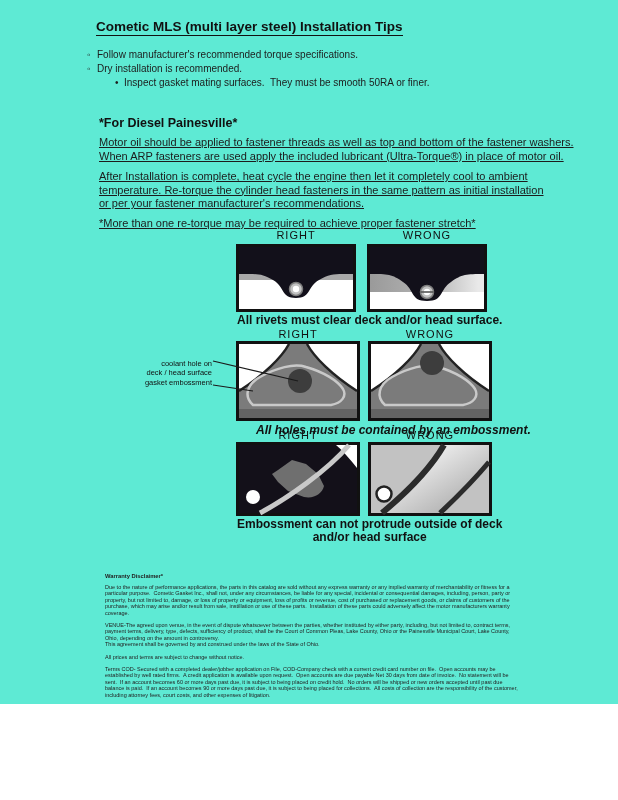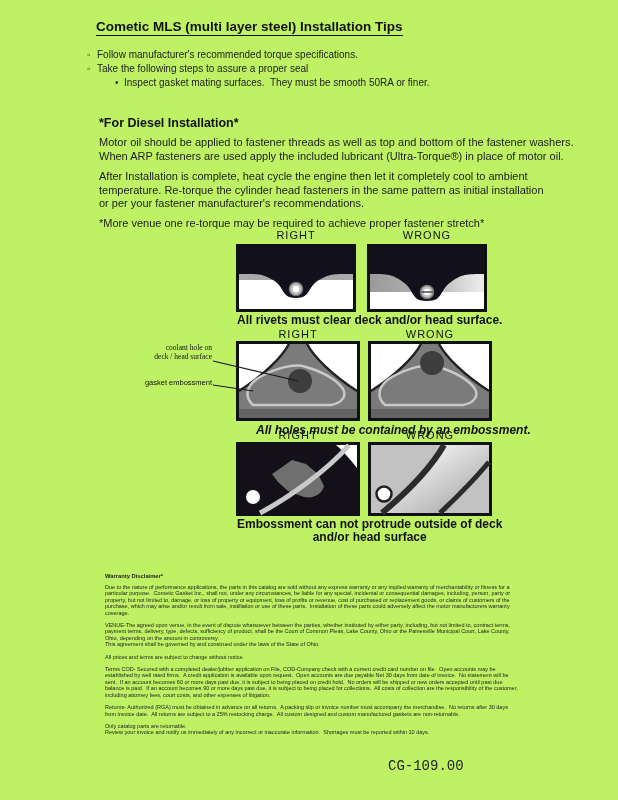--- a/index.html
+++ b/index.html
@@ -1,61 +1,61 @@
 <!DOCTYPE html>
 <html><head>
 <meta charset="utf-8">
 <style>
   * { margin:0; padding:0; box-sizing:border-box; }
   html,body { background:#ffffff; }
   .page {
-    position:relative; width:618px; height:800px; background:#bef264;
+    position:relative; width:618px; height:704px; background:#5eead4;
     font-family:"Liberation Sans", sans-serif; color:#1c1c1c; overflow:hidden;
   }
   .title {
     position:absolute; left:96px; top:19px; font-size:13.5px; font-weight:700;
     color:#111; display:inline-block; border-bottom:1.5px solid #111; padding-bottom:1px;
   }
   .bullets { position:absolute; left:87px; top:48px; width:505px; font-size:10px; line-height:14px; }
   .b1 { position:relative; padding-left:10px; white-space:pre-wrap; }
   .b1::before { content:"\25E6"; position:absolute; left:0; top:0; font-size:10px; }
   .b2 { position:relative; margin-left:28px; padding-left:9px; white-space:pre-wrap; }
   .b2::before { content:"\2022"; position:absolute; left:0; top:0; }
   .diesel-heading { position:absolute; left:99px; top:116px; font-size:12.5px; font-weight:700; color:#111; }
-  .para { position:absolute; left:99px; width:485px; font-size:11px; line-height:13.5px; white-space:pre-wrap; }
+  .para { position:absolute; left:99px; width:485px; font-size:11px; line-height:13.5px; white-space:pre-wrap;text-decoration:underline; }
   .fig-label { position:absolute; font-size:11px; letter-spacing:1px; color:#111; text-align:center; }
   .fig-box { position:absolute; display:block; }
   .caption { position:absolute; font-size:12px; font-weight:700; color:#111; line-height:13px; white-space:pre-wrap;text-align:center; }
   .anno { position:absolute; left:112px; width:100px; text-align:right; font-size:7.5px; line-height:8.5px; color:#111; white-space:pre-wrap; }
   .pointer-lines { position:absolute; left:212px; top:355px; }
   .disclaimer { position:absolute; left:105px; top:573px; width:413px; color:#222; }
   .disclaimer h2 { font-size:5.8px; font-weight:700; margin-bottom:5px; }
   .disclaimer p { font-size:5.5px; line-height:6.4px; margin-bottom:6px; white-space:pre-wrap; }
   .footer-code { position:absolute; left:388px; top:758px; font-size:14px; color:#222;font-family:Liberation Mono, monospace; }
 </style>
 </head>
 <body>
 
 <div class="page">
 
   <h1 class="title">Cometic MLS (multi layer steel) Installation Tips</h1>
 
   <div class="bullets">
     <div class="b1">Follow manufacturer's recommended torque specifications.</div>
-    <div class="b1">Take the following steps to assure a proper seal</div>
+    <div class="b1">Dry installation is recommended.</div>
     <div class="b2">Inspect gasket mating surfaces.  They must be smooth 50RA or finer.</div>
   </div>
 
-  <h2 class="diesel-heading">*For Diesel Installation*</h2>
+  <h2 class="diesel-heading">*For Diesel Painesville*</h2>
   <p class="para" style="top:136px;">Motor oil should be applied to fastener threads as well as top and bottom of the fastener washers.
 When ARP fasteners are used apply the included lubricant (Ultra-Torque®) in place of motor oil.</p>
   <p class="para" style="top:170px;">After Installation is complete, heat cycle the engine then let it completely cool to ambient
 temperature. Re-torque the cylinder head fasteners in the same pattern as initial installation
 or per your fastener manufacturer's recommendations.</p>
-  <p class="para" style="top:217px;">*More venue one re-torque may be required to achieve proper fastener stretch*</p>
+  <p class="para" style="top:217px;">*More than one re-torque may be required to achieve proper fastener stretch*</p>
 
   <div class="fig-label" style="left:236px; top:229px; width:120px;">RIGHT</div>
   <div class="fig-label" style="left:367px; top:229px; width:120px;">WRONG</div>
 
   <svg class="fig-box" style="left:236px; top:244px;" width="120" height="68" viewBox="0 0 120 68">
     <rect x="1.5" y="1.5" width="117" height="65" fill="#ffffff" stroke="#111111" stroke-width="3"></rect>
     <rect x="3" y="29" width="114" height="7" fill="#a9a9a9"></rect>
     <path d="M3,3 H117 V30 C99,30 95,29 83,36 C71,43 75,54 60,54 C45,54 49,43 37,36 C25,29 21,30 3,30 Z" fill="#12101a"></path>
     <circle cx="60" cy="45" r="6.5" fill="#c2c2c2" stroke="#7d7d7d" stroke-width="1.5"></circle>
     <circle cx="60" cy="45" r="3.2" fill="#ffffff"></circle>
@@ -76,21 +76,21 @@
     <circle cx="60" cy="48" r="6.5" fill="#c2c2c2" stroke="#7d7d7d" stroke-width="1.5"></circle>
     <circle cx="60" cy="48" r="3.2" fill="#ffffff"></circle>
     <line x1="53.5" y1="48" x2="66.5" y2="48" stroke="#555555" stroke-width="1.6"></line>
   </svg>
 
   <div class="caption" style="left:237px; top:314px;">All rivets must clear deck and/or head surface.</div>
 
   <div class="fig-label" style="left:236px; top:328px; width:124px;">RIGHT</div>
   <div class="fig-label" style="left:368px; top:328px; width:124px;">WRONG</div>
 
-  <div class="anno" style="top:344px;font-family:Liberation Serif, serif;">coolant hole on
+  <div class="anno" style="top:360px;">coolant hole on
 deck / head surface</div>
   <div class="anno" style="top:379px;">gasket embossment</div>
 
   <svg class="fig-box" style="left:236px; top:341px;" width="124" height="80" viewBox="0 0 124 80">
     <rect x="1.5" y="1.5" width="121" height="77" fill="#ffffff" stroke="#111111" stroke-width="3"></rect>
     <path d="M3,50 C28,34 46,16 53,3 L71,3 C78,16 96,34 121,50 L121,77 H3 Z" fill="#7b7b7b"></path>
     <rect x="3" y="68" width="118" height="9" fill="#636363"></rect>
     <path d="M3,50 C28,34 46,16 53,3" stroke="#222222" stroke-width="2.5" fill="none"></path>
     <path d="M71,3 C78,16 96,34 121,50" stroke="#222222" stroke-width="2.5" fill="none"></path>
     <path d="M17,64 C8,56 10,44 24,36 C40,27 58,22 70,26 C88,31 102,40 107,48 C111,55 106,62 95,64 Z" fill="none" stroke="#c9c9c9" stroke-width="2.5"></path>

